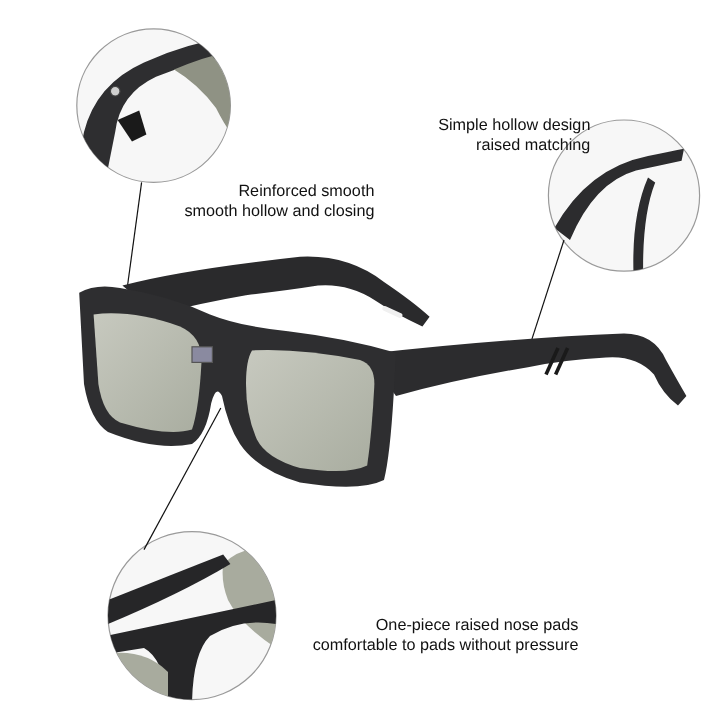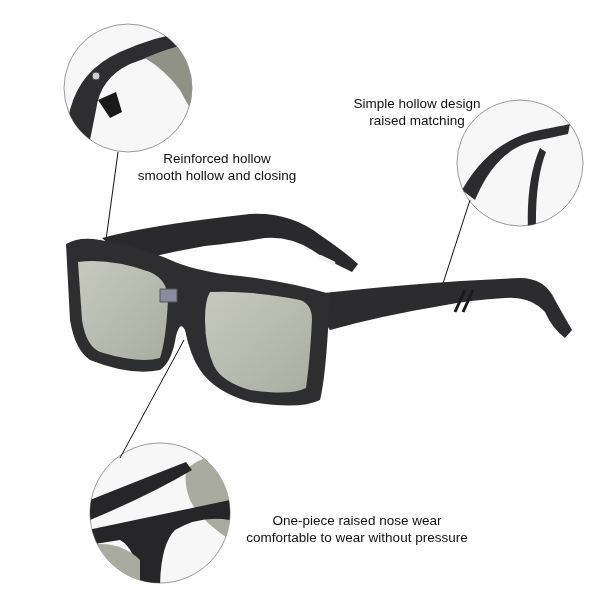--- a/index.html
+++ b/index.html
@@ -1,18 +1,18 @@
 <!DOCTYPE html>
 <html><head>
   <meta charset="utf-8">
   <style>
     html, body { margin:0; padding:0; background:#ffffff; }
     body { width:600px; height:600px; position:relative; overflow:hidden; font-family:"Liberation Sans", sans-serif; }
     .canvas { position:absolute; left:0; top:0; width:600px; height:600px; }
-    .caption { position:absolute; color:#111; font-size:13.5px; line-height:17px; text-align:center; white-space:nowrap; }
+    .caption { position:absolute; color:#111; font-size:13.5px; line-height:17px; text-align:right; white-space:nowrap; }
     .caption span { display:block; }
     .cap-hinge { left:122px; top:150px; width:190px; }
     .cap-hollow { left:342px; top:95px; width:150px; }
     .cap-nose { left:232px; top:512px; width:250px; }
   </style>
 </head>
 <body>
 
 <svg class="canvas" viewBox="0 0 600 600" xmlns="http://www.w3.org/2000/svg">
   <defs>
@@ -75,25 +75,25 @@
 
     <path d="M78 262 Q110 258 150 272 Q168 280 168 300 Q166 340 160 358 Q140 364 100 352 Q86 346 82 320 Z" fill="url(#lensg)"></path>
 
     <path d="M210 292 Q250 290 300 300 Q312 304 312 320 Q310 360 306 388 Q290 396 250 390 Q222 382 214 366 Q205 346 205 320 Q205 300 210 292 Z" fill="url(#lensg)"></path>
 
     <rect x="160" y="289" width="17" height="13" fill="#8a8aa0" stroke="#555" stroke-width="1"></rect>
   </g>
 </svg>
 
 <div class="caption cap-hinge">
-  <span>Reinforced hollow</span>
+  <span>Reinforced smooth</span>
   <span>smooth hollow and closing</span>
 </div>
 
 <div class="caption cap-hollow">
   <span>Simple hollow design</span>
   <span>raised matching</span>
 </div>
 
 <div class="caption cap-nose">
-  <span>One-piece raised nose wear</span>
-  <span>comfortable to wear without pressure</span>
+  <span>One-piece raised nose pads</span>
+  <span>comfortable to pads without pressure</span>
 </div>
 
 </body></html>

